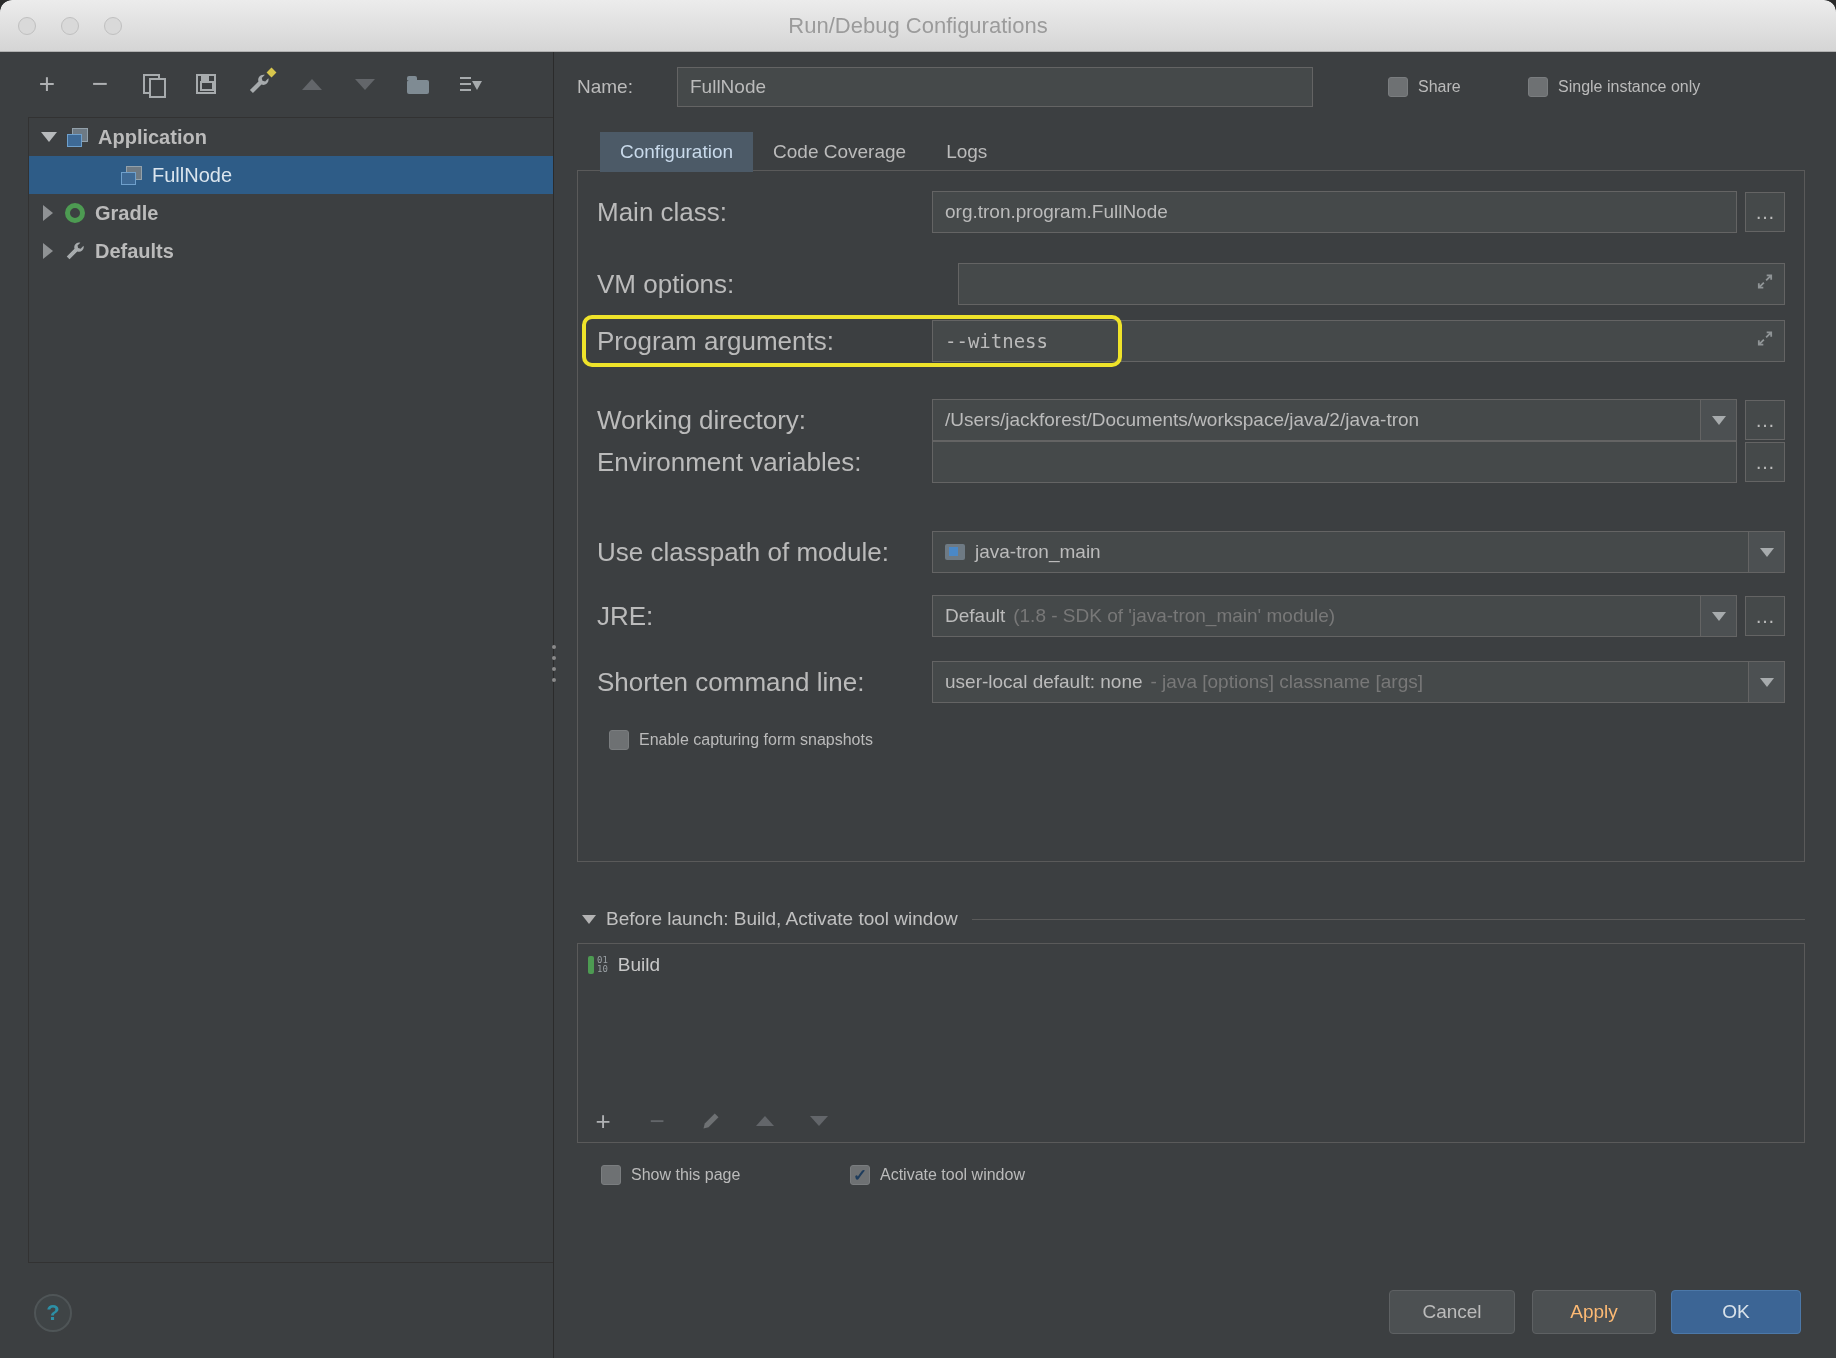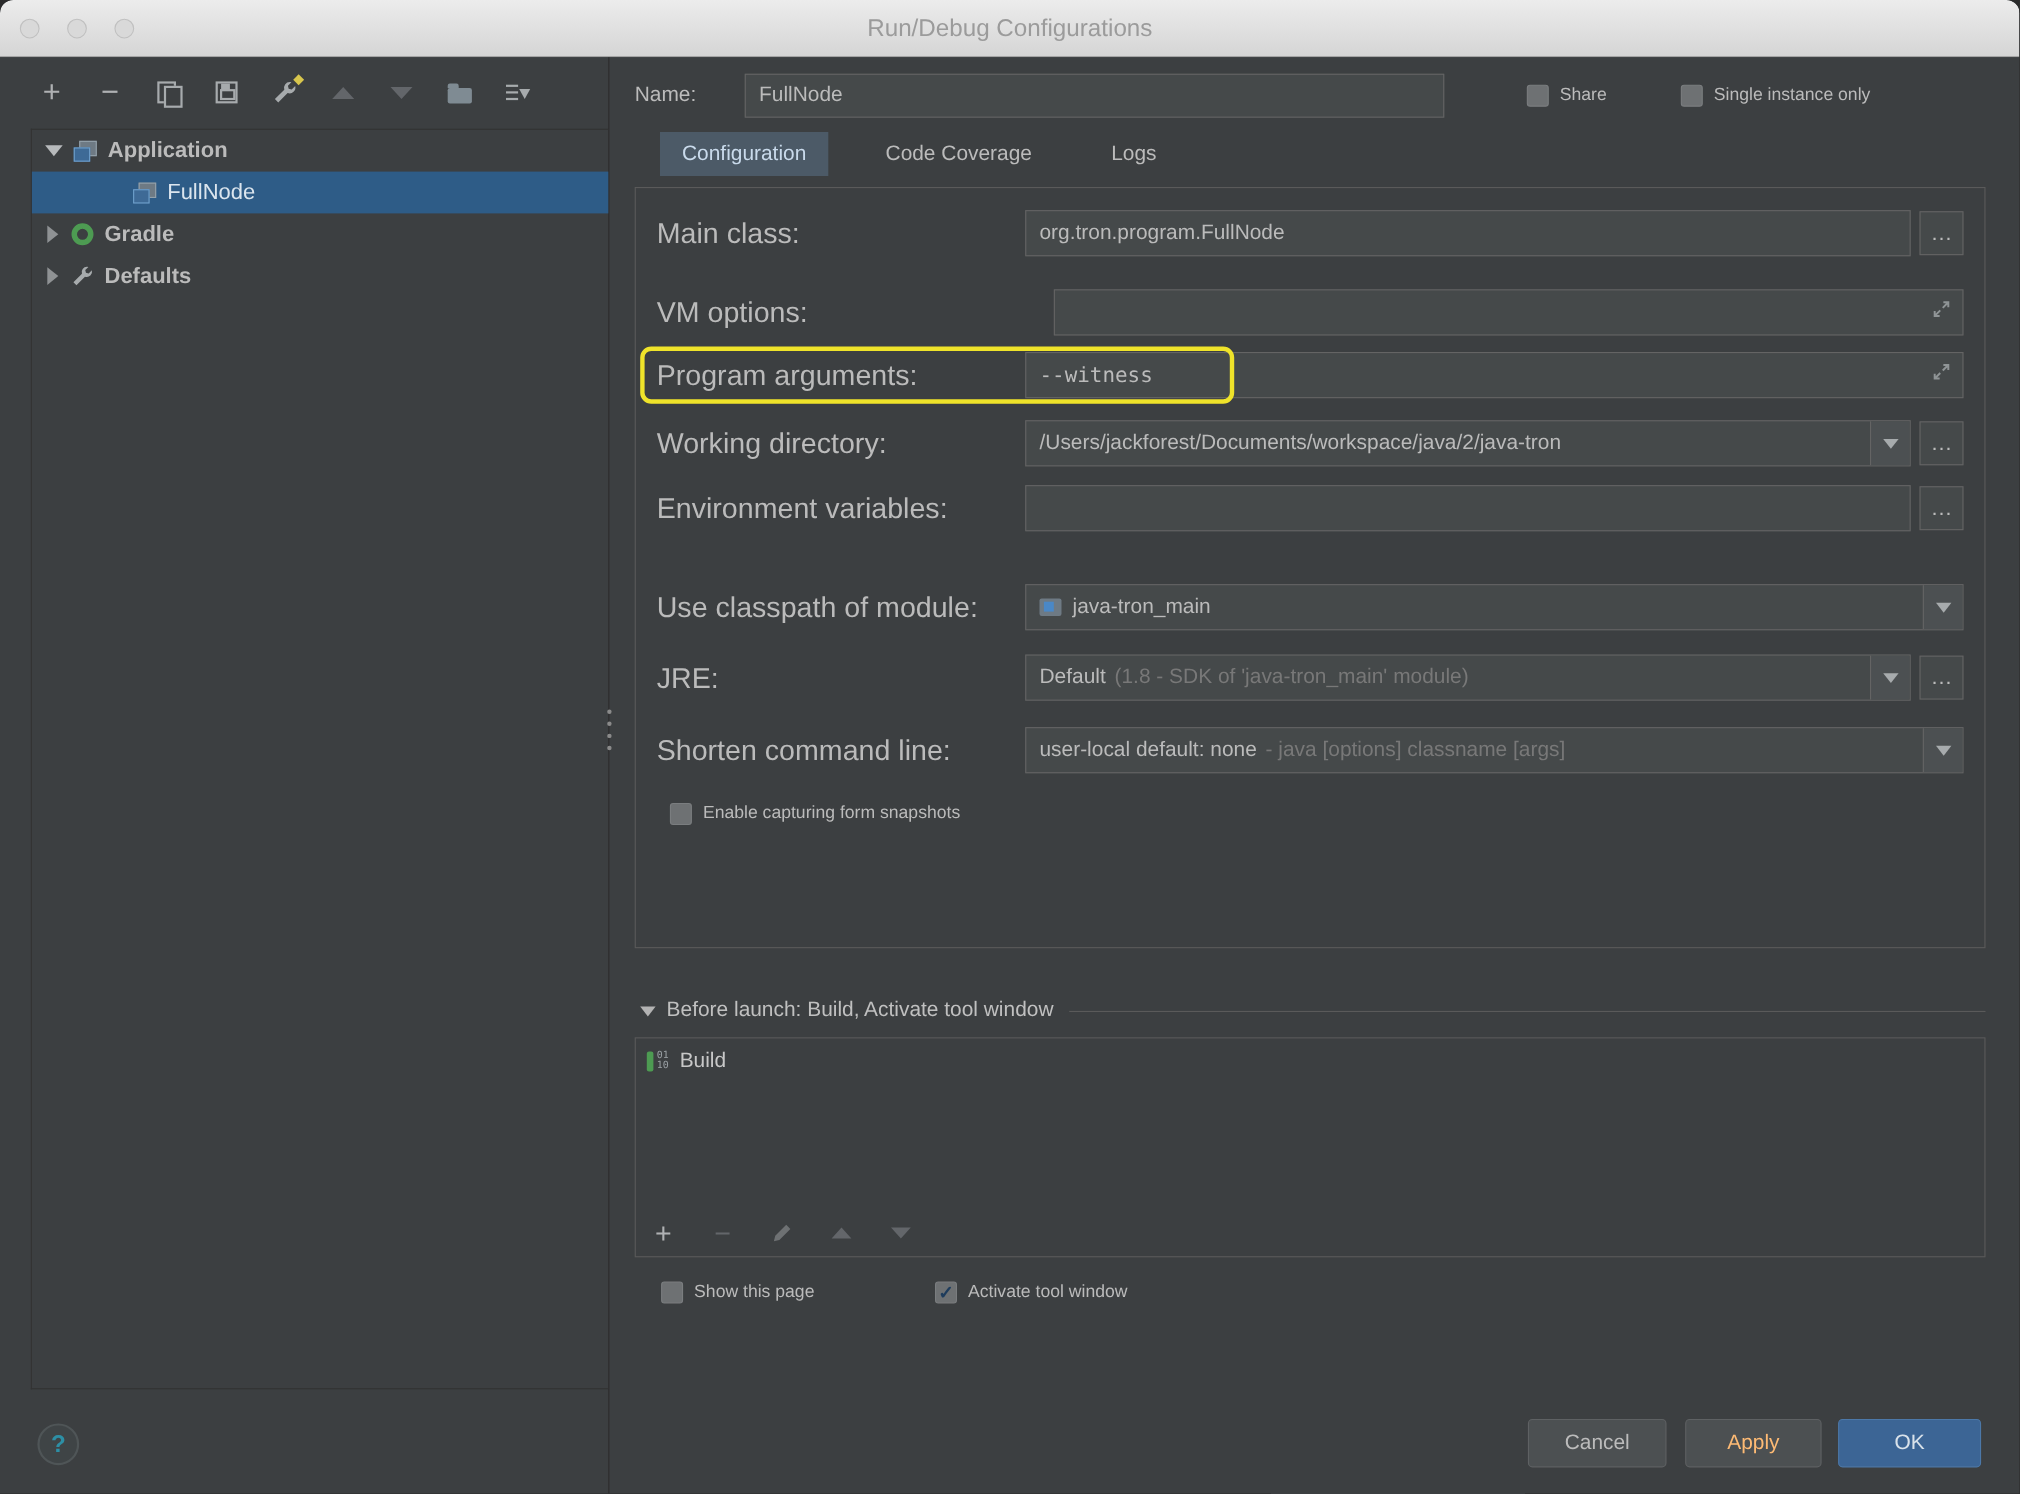--- a/index.html
+++ b/index.html
@@ -79,21 +79,21 @@
            display:flex; align-items:center; padding:0 12px; height:42px; position:relative; }
   .name-field { width:636px; height:40px; }
 
   .cb-group { position:absolute; top:15px; height:40px; display:flex; align-items:center; }
   .cb { width:20px; height:20px; background:#6e7173; border:1px solid #7a7d7f; border-radius:3px;
         display:flex; align-items:center; justify-content:center; color:transparent;
         font-size:17px; font-weight:bold; flex:none; }
   .cb.checked { color:#1e3c5c; }
   .cb-label { margin-left:10px; color:#bbbbbb; font-size:16px; white-space:nowrap; }
 
-  .tabs { position:absolute; left:46px; top:68px; height:40px; display:flex; z-index:2;gap:32px; }
+  .tabs { position:absolute; left:46px; top:80px; height:40px; display:flex; z-index:2; }
   .tab { padding:0 20px; display:flex; align-items:center; color:#bbbbbb; font-size:19px; }
   .tab.active { background:#4c5a67; color:#c9daeb; }
 
   .cfg { position:absolute; left:23px; top:118px; width:1228px; height:692px; border:1px solid #5a5a5a; }
   .frow { position:absolute; left:19px; right:19px; height:42px; display:flex; align-items:center; }
   .flabel { width:335px; flex:none; color:#bbbbbb; font-size:26px; }
   .grow { flex:1; }
   .btn-more { flex:none; width:40px; height:40px; margin-left:8px; background:#45494a; border:1px solid #646464;
               color:#bbbbbb; display:flex; align-items:center; justify-content:center; font-size:20px; }
   .combo { padding-right:48px; }
@@ -271,21 +271,21 @@
                 <g stroke="#8f9496" stroke-width="1.6" fill="none">
                   <path d="M9.5 2.5h4v4M13.5 2.5L9 7M6.5 13.5h-4v-4M2.5 13.5L7 9"></path>
                 </g>
               </svg>
           </span>
         </div>
       </div>
 
       <div class="highlight-box"></div>
 
-      <div class="frow" style="top:211px;justify-content:space-between;">
+      <div class="frow" style="top:228px;justify-content:space-between;">
         <span class="flabel">Working directory:</span>
         <div class="field grow combo">
           <span>/Users/jackforest/Documents/workspace/java/2/java-tron</span>
           <span class="combo-arrow">
               <span class="tri-down"></span>
             </span>
         </div>
         <div class="btn-more">…</div>
       </div>
 

